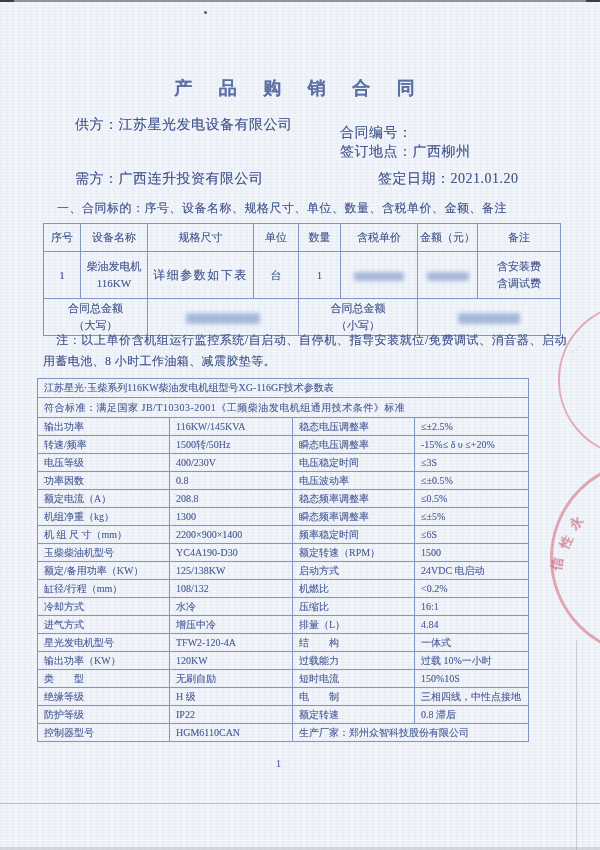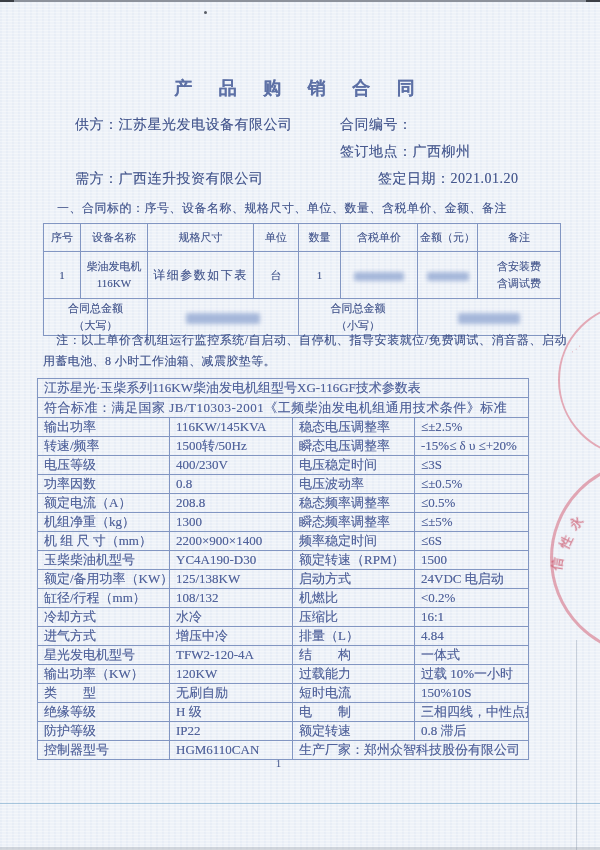--- a/index.html
+++ b/index.html
@@ -42,21 +42,21 @@
     border-radius:2px;vertical-align:middle;}
   .redact.sm{width:50px;height:9px;}
   .redact.sm2{width:42px;height:9px;}
   .redact.lg{width:74px;height:11px;}
   .redact.lg2{width:62px;height:11px;}
 
   .note{top:330px;left:43px;width:524px;font-size:12px;line-height:21px;
     text-indent:1.1em;text-align:justify;letter-spacing:0.4px;
     text-shadow:0 0 0.5px rgba(71,89,143,0.55);}
 
-  .spec-table{top:378px;left:37px;width:491px;font-size:13px;color:#51639c;}
+  .spec-table{top:378px;left:37px;width:491px;font-size:10px;color:#51639c;}
   .spec-table td{height:17px;text-align:left;padding:0 0 0 6px;white-space:nowrap;}
   .spec-table .t-row td{height:18px;}
   .spec-table .s-row td{height:19px;letter-spacing:0.5px;}
 
   .page-num{top:757px;left:0;width:557px;text-align:center;font-size:11px;}
 
   .stamp-circle{position:absolute;border-radius:50%;}
   .stamp-upper{top:303px;left:558px;width:150px;height:150px;
     border:2.5px solid rgba(216,96,116,0.5);}
   .stamp-lower{top:460px;left:550px;width:190px;height:190px;
@@ -72,21 +72,21 @@
 
   <div class="abs top-edge"></div>
   <div class="abs speck" style="top:11px;left:204px;"></div>
   <div class="abs right-line"></div>
   <div class="abs fold-line"></div>
   <div class="abs bottom-edge"></div>
 
   <div class="abs title">产 品 购 销 合 同</div>
 
   <div class="abs fld" style="top:116px;left:75px;"><span>供方：</span><span>江苏星光发电设备有限公司</span></div>
-  <div class="abs fld" style="top:116px;left:340px;"><span>合同编号：</span><span></span></div>
+  <div class="abs fld" style="top:124px;left:340px;"><span>合同编号：</span><span></span></div>
   <div class="abs fld" style="top:143px;left:340px;"><span>签订地点：</span><span>广西柳州</span></div>
   <div class="abs fld" style="top:170px;left:75px;"><span>需方：</span><span>广西连升投资有限公司</span></div>
   <div class="abs fld" style="top:170px;left:340px;margin-left:38px;"><span>签定日期：</span><span>2021.01.20</span></div>
 
   <div class="abs heading">一、合同标的：序号、设备名称、规格尺寸、单位、数量、含税单价、金额、备注</div>
 
   <table class="abs items-table">
     <colgroup>
       <col style="width:37px">
         <col style="width:67px">

